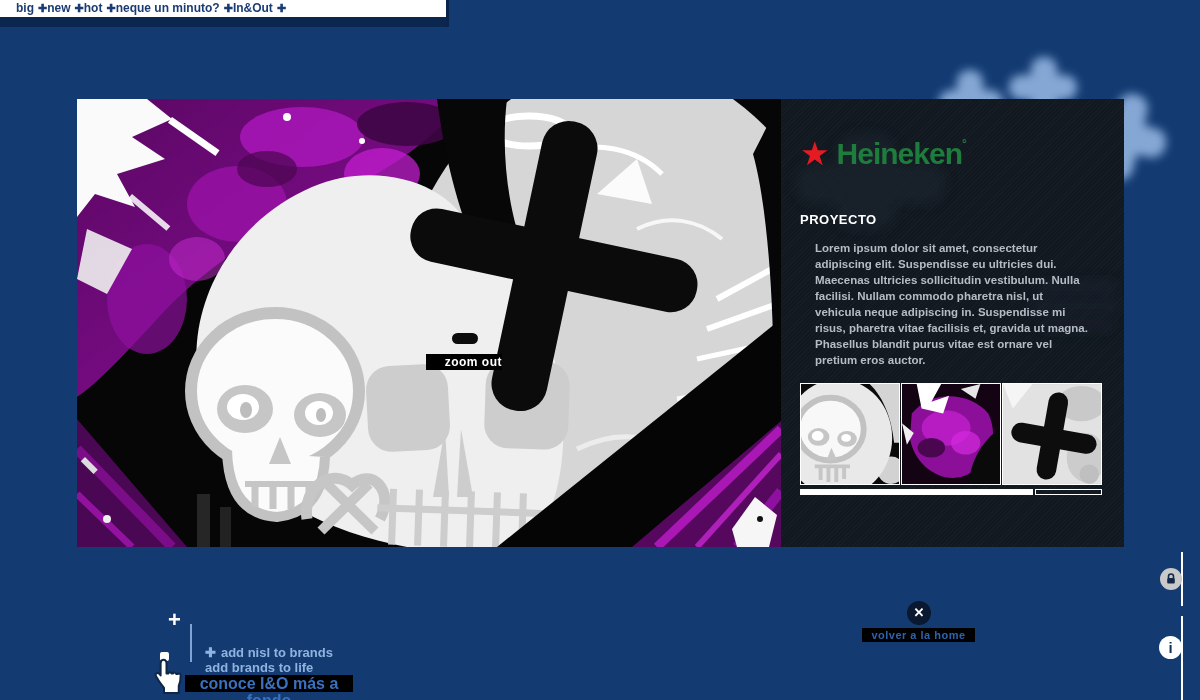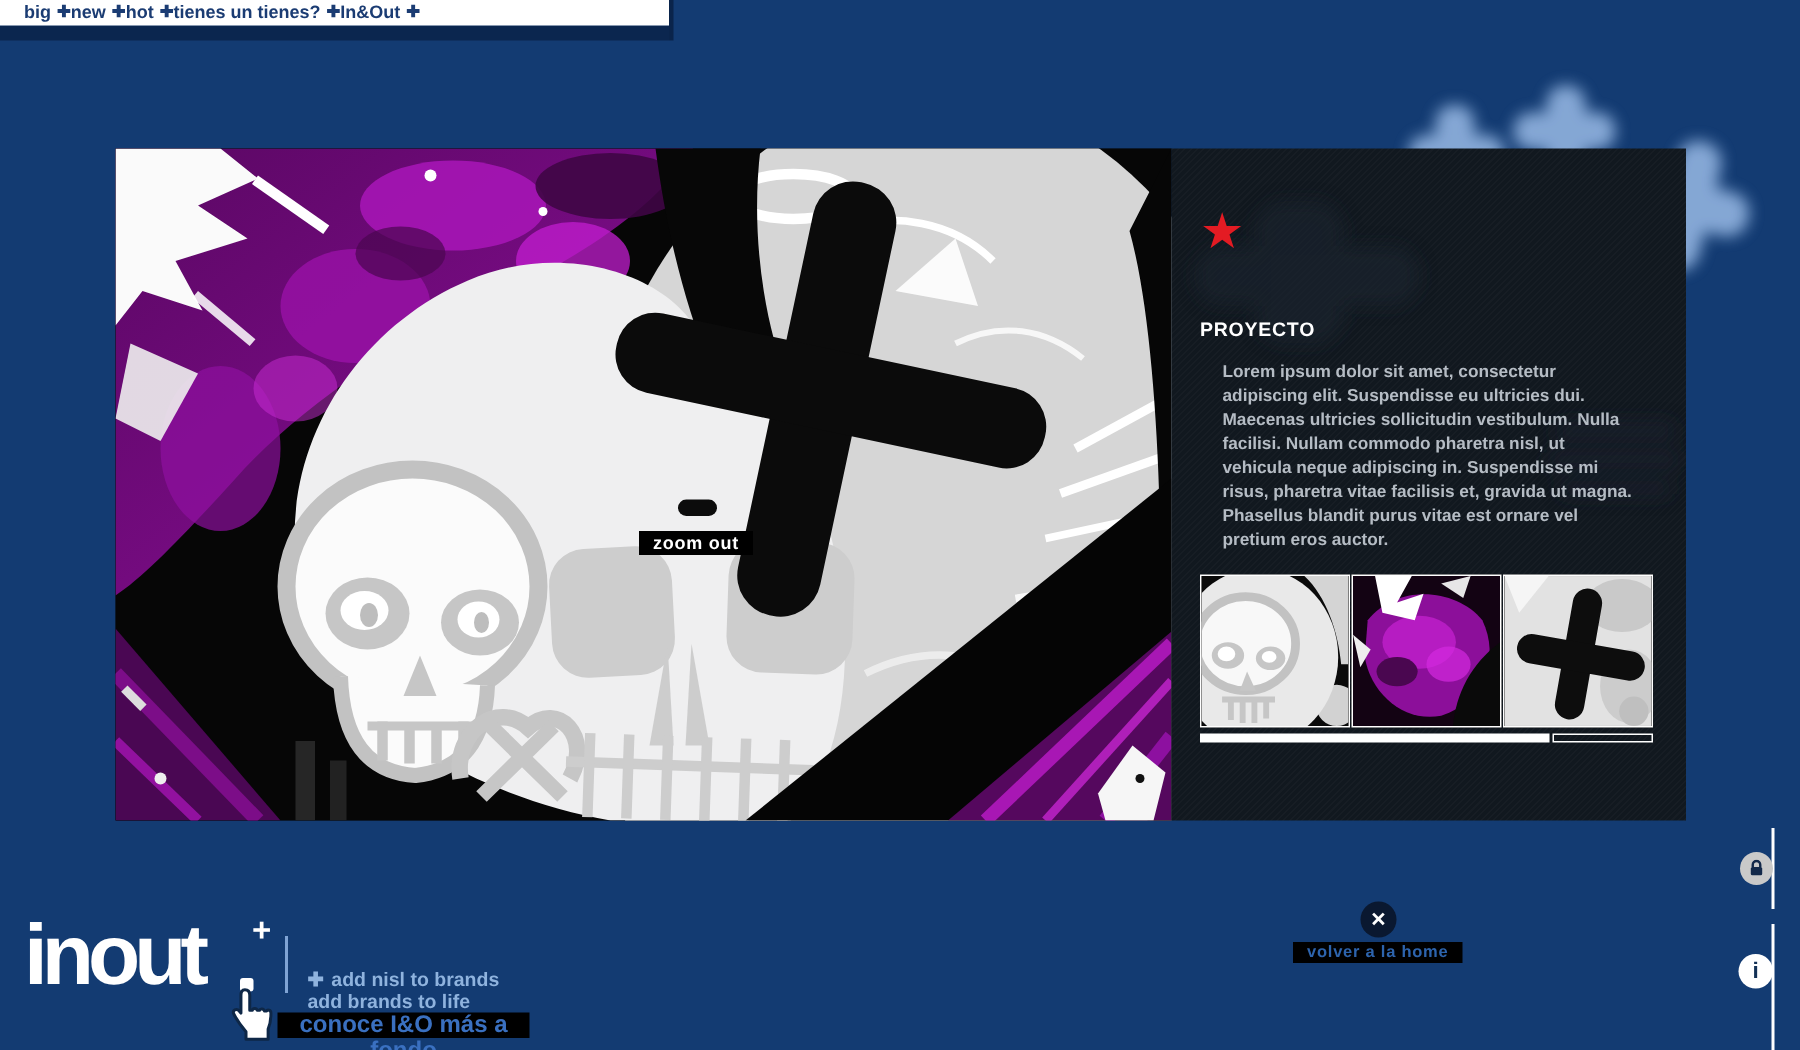--- a/index.html
+++ b/index.html
@@ -16,21 +16,21 @@
   .nav-edge{position:absolute;left:446px;top:0;width:3px;height:27px;background:rgba(3,18,44,.55);z-index:29;}
 
   
   .clouds{position:absolute;left:915px;top:45px;width:270px;height:150px;z-index:1;}
 
   
   .viewer{position:absolute;left:77px;top:99px;width:704px;height:448px;z-index:5;background:#060606;}
   .viewer svg{display:block;width:704px;height:448px;}
   .zoom-minus{position:absolute;left:375px;top:234px;width:26px;height:11px;background:#0c0c0c;border-radius:6px;cursor:pointer;}
   .zoom-label{position:absolute;left:349px;top:255px;width:76px;height:16px;background:#000;color:#fff;
-          font-size:12px;font-weight:bold;text-align:center;line-height:16px;letter-spacing:.5px;cursor:pointer;}
+          font-size:12px;font-weight:bold;text-align:right;line-height:16px;letter-spacing:.5px;cursor:pointer;}
 
   
   .panel{position:absolute;left:781px;top:99px;width:343px;height:448px;z-index:10;background:#11181f;
          background-image:repeating-linear-gradient(135deg, rgba(255,255,255,0.025) 0 1px, transparent 1px 3px);}
   .brand{position:absolute;left:19px;top:38px;display:flex;align-items:flex-start;}
   .brand-star{color:#e41b23;font-size:33px;line-height:33px;}
   .brand-name{color:#1e7c3c;font-family:"DejaVu Serif", serif;font-weight:bold;font-size:30px;line-height:33px;
               letter-spacing:-1px;margin-left:7px;}
   .brand-mark{color:#1e7c3c;font-size:12px;font-weight:bold;vertical-align:top;line-height:14px;}
   .panel-heading{position:absolute;left:19px;top:113px;color:#ffffff;font-size:13px;font-weight:bold;letter-spacing:.5px;}
@@ -85,21 +85,21 @@
     </div>
     <div class="nav-item">
       <span>new</span>
       <span class="nav-plus">✚</span>
     </div>
     <div class="nav-item">
       <span>hot</span>
       <span class="nav-plus">✚</span>
     </div>
     <div class="nav-item">
-      <span>tienes un tienes?</span>
+      <span>neque un minuto?</span>
       <span class="nav-plus">✚</span>
     </div>
     <div class="nav-item">
       <span>In&amp;Out</span>
       <span class="nav-plus">✚</span>
     </div>
   </div>
   <div class="nav-shadow"></div>
   <div class="nav-edge"></div>
 
@@ -247,20 +247,21 @@
       </g>
       <defs>
           <filter id="bl2" x="-40%" y="-40%" width="180%" height="180%">
             <feGaussianBlur stdDeviation="6"></feGaussianBlur>
           </filter>
         </defs>
     </svg>
 
     <div class="brand">
       <span class="brand-star">★</span>
+      <span class="brand-name"><span>Heineken</span><span class="brand-mark">°</span></span>
     </div>
 
     <div class="panel-heading">PROYECTO</div>
     <div class="panel-body">Lorem ipsum dolor sit amet, consectetur adipiscing elit. Suspendisse eu ultricies dui. Maecenas ultricies sollicitudin vestibulum. Nulla facilisi. Nullam commodo pharetra nisl, ut vehicula neque adipiscing in. Suspendisse mi risus, pharetra vitae facilisis et, gravida ut magna. Phasellus blandit purus vitae est ornare vel pretium eros auctor.</div>
 
     <div class="thumbs">
       <div class="thumb">
         <svg viewBox="0 0 100 102">
           <rect width="100" height="102" fill="#0a0a0a"></rect>
           <path d="M70,0 C85,14 93,38 95,60 L100,60 L100,0 Z" fill="#d4d4d4"></path>
@@ -317,21 +318,20 @@
   <div class="badge lock">
     <svg width="12" height="12" viewBox="0 0 12 12">
       <path d="M3.5,5 V3.5 a2.5,2.5 0 0 1 5,0 V5" fill="none" stroke="#13294a" stroke-width="1.6"></path>
       <rect x="2.2" y="5" width="7.6" height="5.5" rx="1" fill="#13294a"></rect>
     </svg>
   </div>
   <div class="badge info">
       <span>i</span>
     </div>
 
-  <div class="logo"><span>inout</span></div>
   <div class="logo-dot"></div>
   <div class="logo-plus">+</div>
   <div class="logo-sub">grupo</div>
   <div class="tag-divider"></div>
   <div class="tagline1">add brands to life</div>
   <div class="tagline2">
     <span class="tl-plus">✚</span>
     <span>add nisl to brands</span>
   </div>
   <div class="cta-bar">conoce I&amp;O más a fondo</div>

